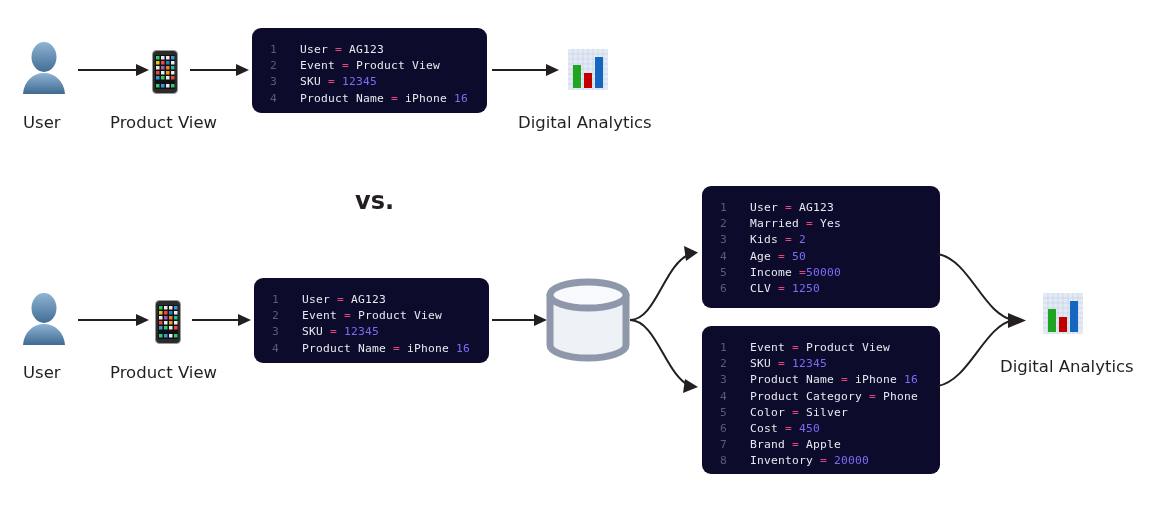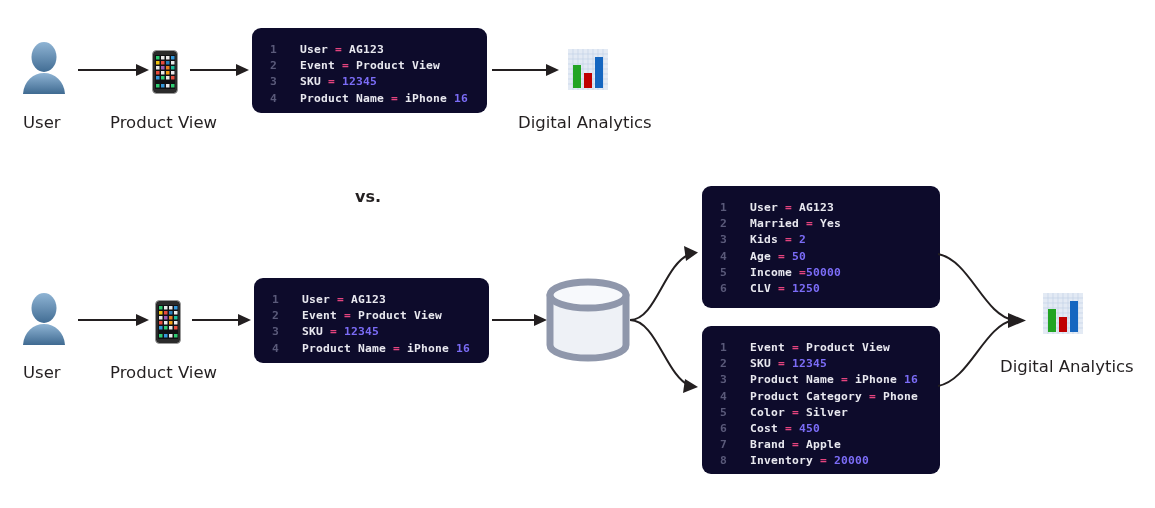--- a/index.html
+++ b/index.html
@@ -26,21 +26,20 @@
     position: absolute;
     background: #0d0b2b;
     border-radius: 9px;
     box-sizing: border-box;
     padding: 14px 16px 14px 18px;
     font-family: "DejaVu Sans Mono", monospace;
     font-size: 11.3px;
     line-height: 16.2px;
     white-space: pre;
     letter-spacing: 0.2px;
-    font-weight: bold;
   }
   .code-line { display: block; height: 16.2px; }
   .ln {
     display: inline-block;
     width: 30px;
     color: #5a5a7a;
     font-family: "DejaVu Sans Mono", monospace;
   }
   .k   { color: #e8e8ef; }       
   .eq  { color: #e5447f; }       
@@ -50,21 +49,21 @@
   .label {
     position: absolute;
     font-family: "DejaVu Sans", sans-serif;
     font-size: 16.5px;
     color: #231f20;
     white-space: nowrap;
   }
   .vs-label {
     position: absolute;
     font-family: "DejaVu Sans", sans-serif;
-    font-size: 16px;
+    font-size: 24px;
     font-weight: bold;
     color: #231f20;
     white-space: nowrap;
   }
 
   
   .icon-wrap { position: absolute; }
   svg { display: block; overflow: visible; }
 </style>
 </head>

